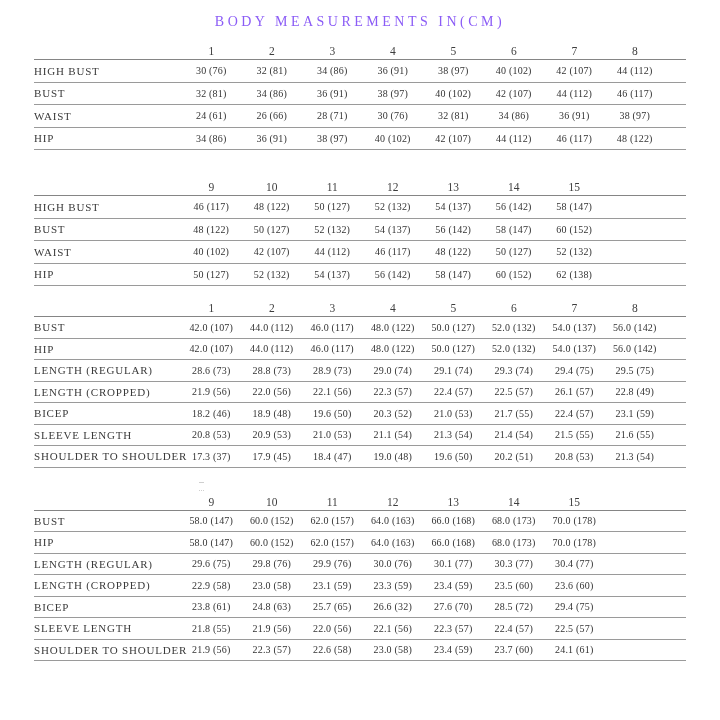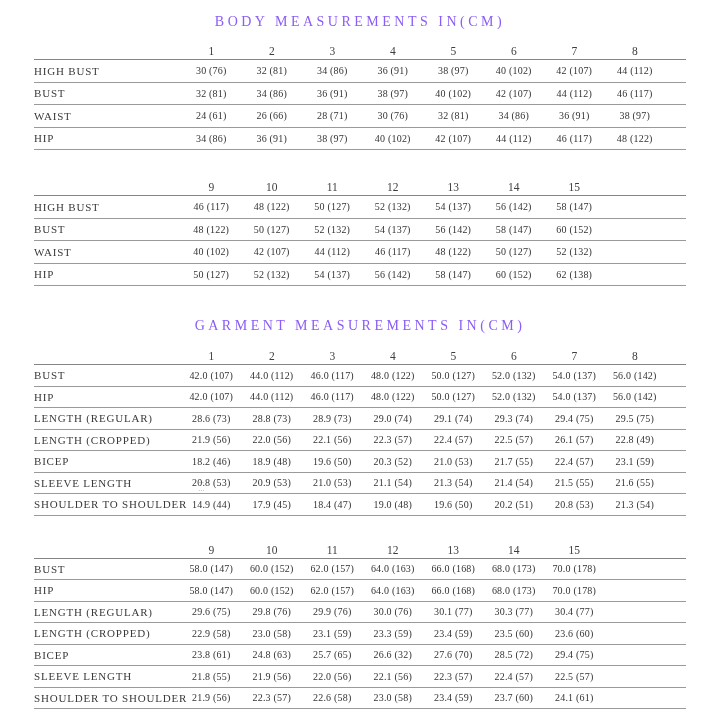--- a/index.html
+++ b/index.html
@@ -205,21 +205,20 @@
         <div class="value-cell">50 (127)</div>
         <div class="value-cell">52 (132)</div>
         <div class="value-cell">54 (137)</div>
         <div class="value-cell">56 (142)</div>
         <div class="value-cell">58 (147)</div>
         <div class="value-cell">60 (152)</div>
         <div class="value-cell">62 (138)</div>
       </div>
     </div>
 
-  <h2 class="section-title second">GARMENT MEASUREMENTS IN(CM)</h2>
 
   <div class="table garment-t t3">
       <div class="thead">
         <div class="head-spacer"></div>
         <div class="head-cell">1</div>
         <div class="head-cell">2</div>
         <div class="head-cell">3</div>
         <div class="head-cell">4</div>
         <div class="head-cell">5</div>
         <div class="head-cell">6</div>
@@ -287,21 +286,21 @@
         <div class="value-cell">20.9 (53)</div>
         <div class="value-cell">21.0 (53)</div>
         <div class="value-cell">21.1 (54)</div>
         <div class="value-cell">21.3 (54)</div>
         <div class="value-cell">21.4 (54)</div>
         <div class="value-cell">21.5 (55)</div>
         <div class="value-cell">21.6 (55)</div>
       </div>
       <div class="trow">
         <div class="row-label">SHOULDER TO SHOULDER</div>
-        <div class="value-cell">14.9 (44)</div>
+        <div class="value-cell">17.3 (37)</div>
         <div class="value-cell">17.9 (45)</div>
         <div class="value-cell">18.4 (47)</div>
         <div class="value-cell">19.0 (48)</div>
         <div class="value-cell">19.6 (50)</div>
         <div class="value-cell">20.2 (51)</div>
         <div class="value-cell">20.8 (53)</div>
         <div class="value-cell">21.3 (54)</div>
       </div>
     </div>
 

